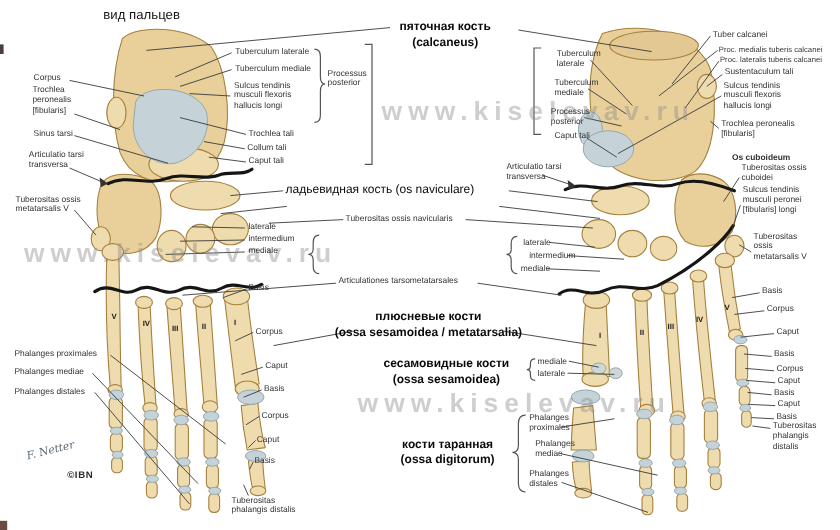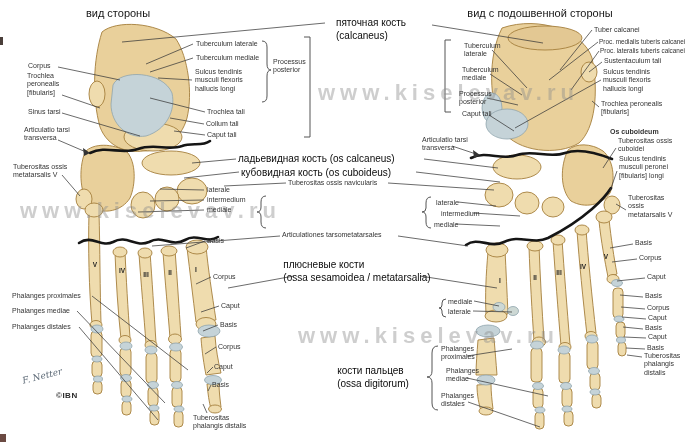--- a/index.html
+++ b/index.html
@@ -3,21 +3,21 @@
 <meta charset="utf-8">
 <style>
   html,body{margin:0;padding:0;background:#fff;}
   #stage{position:relative;width:700px;height:442px;background:#fff;overflow:hidden;
          font-family:"Liberation Sans","DejaVu Sans",sans-serif;}
   #art{position:absolute;left:0;top:0;}
   #labels{position:absolute;inset:0;}
   .lbl{position:absolute;white-space:pre-line;line-height:1.18;font-size:7px;color:#333;}
   .xs{font-size:6.4px;}
   .md{font-size:10px;color:#0a0a0a;line-height:1.3;}
-  .mdc{font-size:10px;color:#0a0a0a;line-height:1.3;transform:translateX(-50%);}
+  .mdc{font-size:10px;color:#0a0a0a;line-height:1.3;text-align:center;transform:translateX(-50%);font-weight:bold;}
   .num{font-size:6.5px;font-weight:bold;color:#222;transform:translateX(-50%);}
   .b{font-weight:bold;}
   .ttl{position:absolute;font-size:11px;color:#151515;transform:translateX(-50%);white-space:nowrap;}
   .wm{position:absolute;font-size:22px;font-weight:bold;letter-spacing:5px;color:#8c8c8c;opacity:.42;white-space:nowrap;}
   .sig{position:absolute;left:22px;top:371px;font-family:"DejaVu Serif","Liberation Serif",serif;
        font-style:italic;font-size:9px;color:#5b6875;transform:rotate(-14deg);}
   .logo{position:absolute;left:44px;top:391px;font-size:8px;font-weight:bold;color:#2a2a2a;letter-spacing:.5px;padding-left:12px;}
 </style>
 </head>
 <body>
@@ -244,22 +244,21 @@
         <line x1="646" y1="338" x2="624" y2="337"></line>
         <line x1="645" y1="349" x2="626" y2="348"></line>
         <line x1="642" y1="357" x2="627" y2="355"></line>
       </g>
   </svg>
 
   <div class="wm" style="left:318px;top:80px;">www.kiselevav.ru</div>
   <div class="wm" style="left:20px;top:198px;">www.kiselevav.ru</div>
   <div class="wm" style="left:298px;top:323px;">www.kiselevav.ru</div>
 
-  <div class="ttl" style="left:118px;top:7px;">вид стороны</div>
-  <div class="ttl" style="left:540px;top:7px;">вид с подошвенной стороны</div>
+  <div class="ttl" style="left:118px;top:7px;">вид пальцев</div>
 
   <div id="labels">
       <span class="lbl" style="left: 28px; top: 62px;">Corpus</span>
       <span class="lbl" style="left: 27px; top: 72px;">Trochlea
 peronealis
 [fibularis]</span>
       <span class="lbl" style="left: 28px; top: 108px;">Sinus tarsi</span>
       <span class="lbl" style="left: 24px; top: 126px;">Articulatio tarsi
 transversa</span>
       <span class="lbl" style="left: 13px; top: 163px;">Tuberositas ossis
@@ -289,27 +288,28 @@
       <span class="lbl" style="left: 212px; top: 381px;">Basis</span>
       <span class="lbl" style="left: 193px; top: 414px;">Tuberositas
 phalangis distalis</span>
       <span class="lbl num" style="left: 95px; top: 261px;">V</span>
       <span class="lbl num" style="left: 122px; top: 267px;">IV</span>
       <span class="lbl num" style="left: 146px; top: 271px;">III</span>
       <span class="lbl num" style="left: 170px; top: 269px;">II</span>
       <span class="lbl num" style="left: 196px; top: 266px;">I</span>
       <span class="lbl mdc" style="left: 371px; top: 16px;">пяточная кость
 (calcaneus)</span>
-      <span class="lbl md" style="left: 238px; top: 152px;">ладьевидная кость (os calcaneus)</span>
-      <span class="lbl md" style="left: 241px; top: 166px;">кубовидная кость (os cuboideus)</span>
+      <span class="lbl md" style="left: 238px; top: 152px;">ладьевидная кость (os naviculare)</span>
       <span class="lbl" style="left: 288px; top: 179px;">Tuberositas ossis navicularis</span>
       <span class="lbl" style="left: 282px; top: 231px;">Articulationes  tarsometatarsales</span>
       <span class="lbl mdc" style="left: 357px; top: 258px;">плюсневые кости
 (ossa sesamoidea / metatarsalia)</span>
-      <span class="lbl mdc" style="left: 373px; top: 364px;">кости пальцев
+      <span class="lbl mdc" style="left: 372px; top: 297px;">сесамовидные кости
+(ossa sesamoidea)</span>
+      <span class="lbl mdc" style="left: 373px; top: 364px;">кости таранная
 (ossa digitorum)</span>
       <span class="lbl" style="left: 464px; top: 42px;">Tuberculum
 laterale</span>
       <span class="lbl" style="left: 462px; top: 66px;">Tuberculum
 mediale</span>
       <span class="lbl" style="left: 459px; top: 90px;">Processus
 posterior</span>
       <span class="lbl" style="left: 462px; top: 110px;">Caput tali</span>
       <span class="lbl" style="left: 422px; top: 136px;">Articulatio tarsi
 transversa</span>

